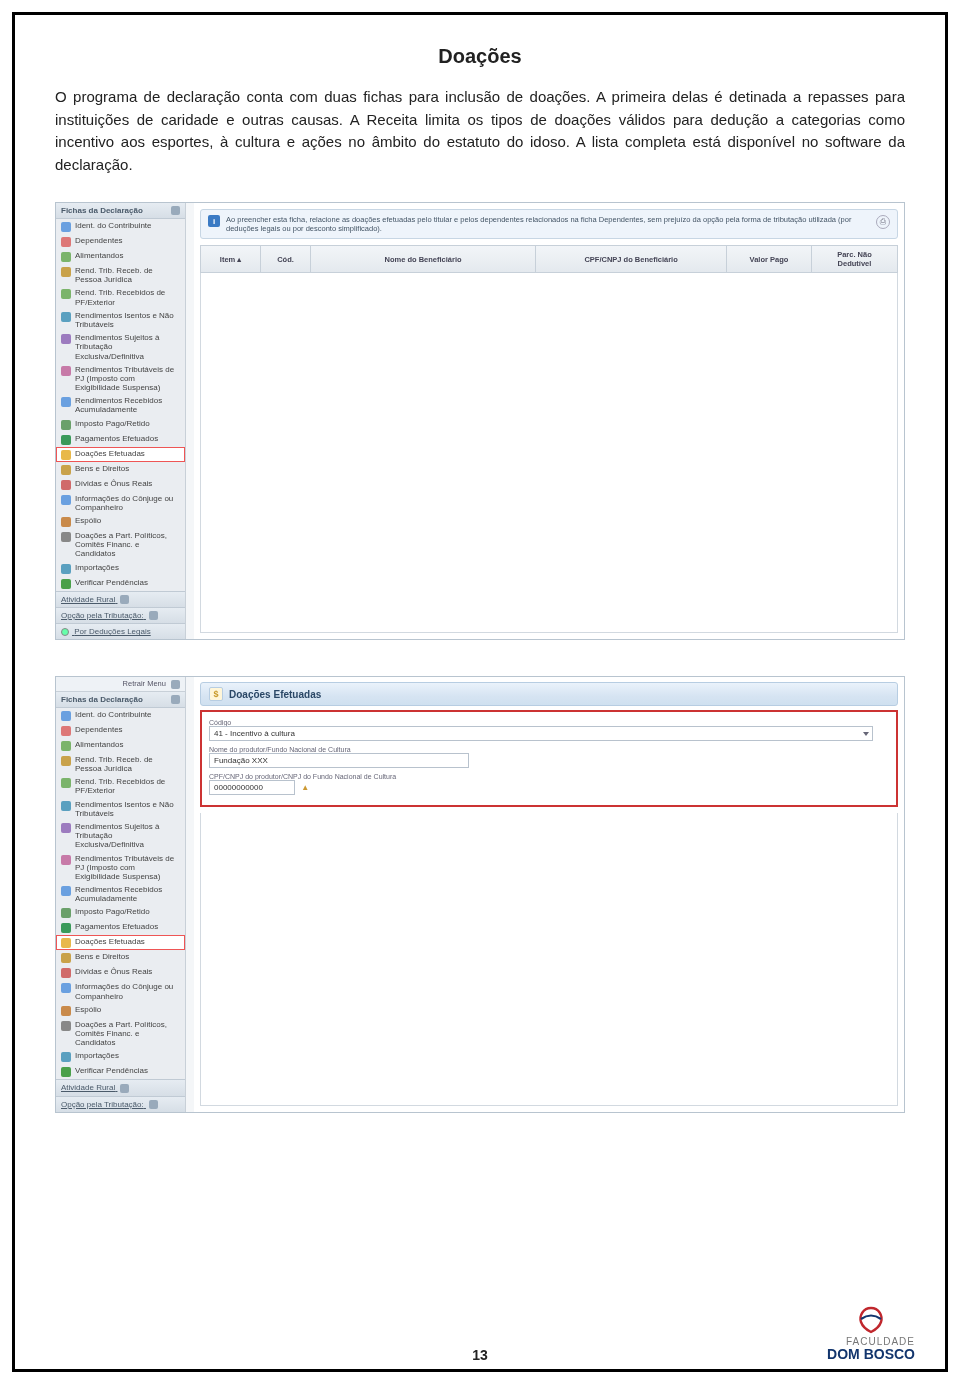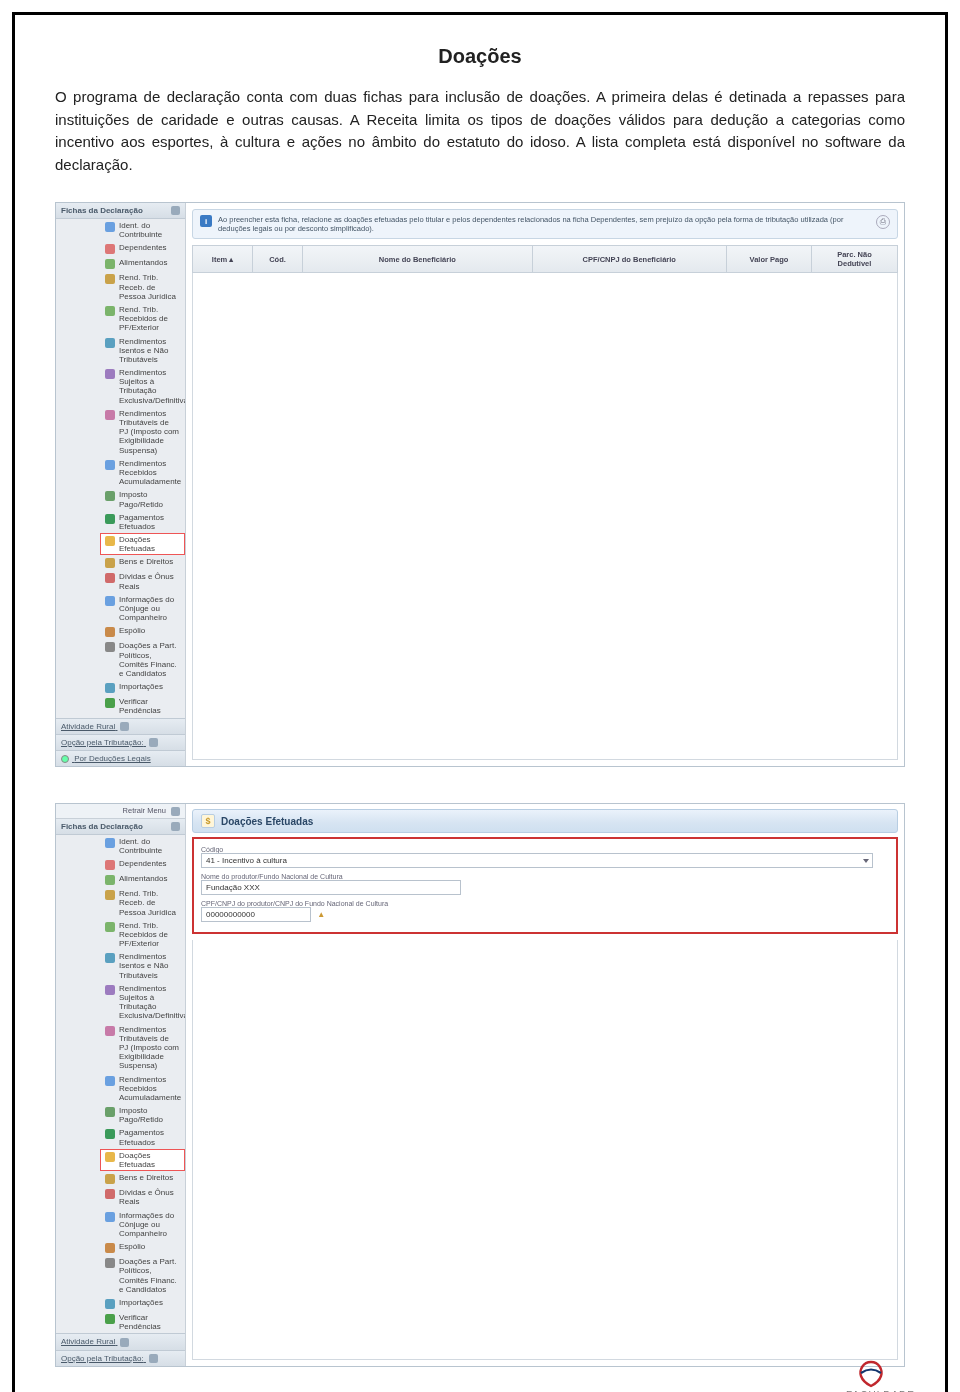--- a/index.html
+++ b/index.html
@@ -31,40 +31,41 @@
   }
   
   .app-shot {
     border: 1px solid #b8c4cf;
     background: #f4f6f8;
     font-size: 8px;
     color: #444;
     margin-bottom: 36px;
     display: flex;
     min-height: 300px;
+    gap: 8px;
   }
   .sidebar {
     width: 130px;
     background: #eaedf1;
     border-right: 1px solid #c8d0d8;
     display: flex;
     flex-direction: column;
   }
   .sidebar-header {
     background: linear-gradient(#e6ecf2,#d6dee6);
     border-bottom: 1px solid #c0cad4;
     padding: 3px 5px;
     font-size: 8px;
     font-weight: bold;
     color: #4a5a6a;
     display:flex;
     justify-content:space-between;
     align-items:center;
   }
-  .sidebar-list { flex:1; overflow:hidden;margin-left:44px; }
+  .sidebar-list { flex:1; overflow:hidden; }
   .side-item {
     display:flex;
     align-items:flex-start;
     gap:4px;
     padding: 2px 5px;
     line-height: 1.15;
     cursor: pointer;
   }
   .side-item.highlight {
     border: 1px solid #e55;
@@ -194,21 +195,21 @@
     border:1px solid #b8c2cd;
     background:#fff;
     padding:2px 4px;
     font-size:8px;
     color:#333;
     display:inline-block;
     min-height:13px;
   }
   .finput.wide{width:100%;}
   .finput.med{width:260px;}
-  .finput.sm{width:110px;}
+  .finput.sm{width:86px;}
   .finput.xs{width:80px;}
   .dropdown{position:relative;}
   .dropdown::after{
     content:"";
     position:absolute;right:3px;top:50%;transform:translateY(-50%);
     border-left:3px solid transparent;border-right:3px solid transparent;border-top:4px solid #667;
   }
   .warn-tri{display:inline-block;font-size:8px;color:#c93;margin-left:4px;}
   .form-inline{display:flex;gap:20px;align-items:flex-end;}
   .form-below { flex:1; min-height:110px; background:#fff; border:1px solid #d2d9e0; border-top:none; margin:0 6px 6px 6px;}

